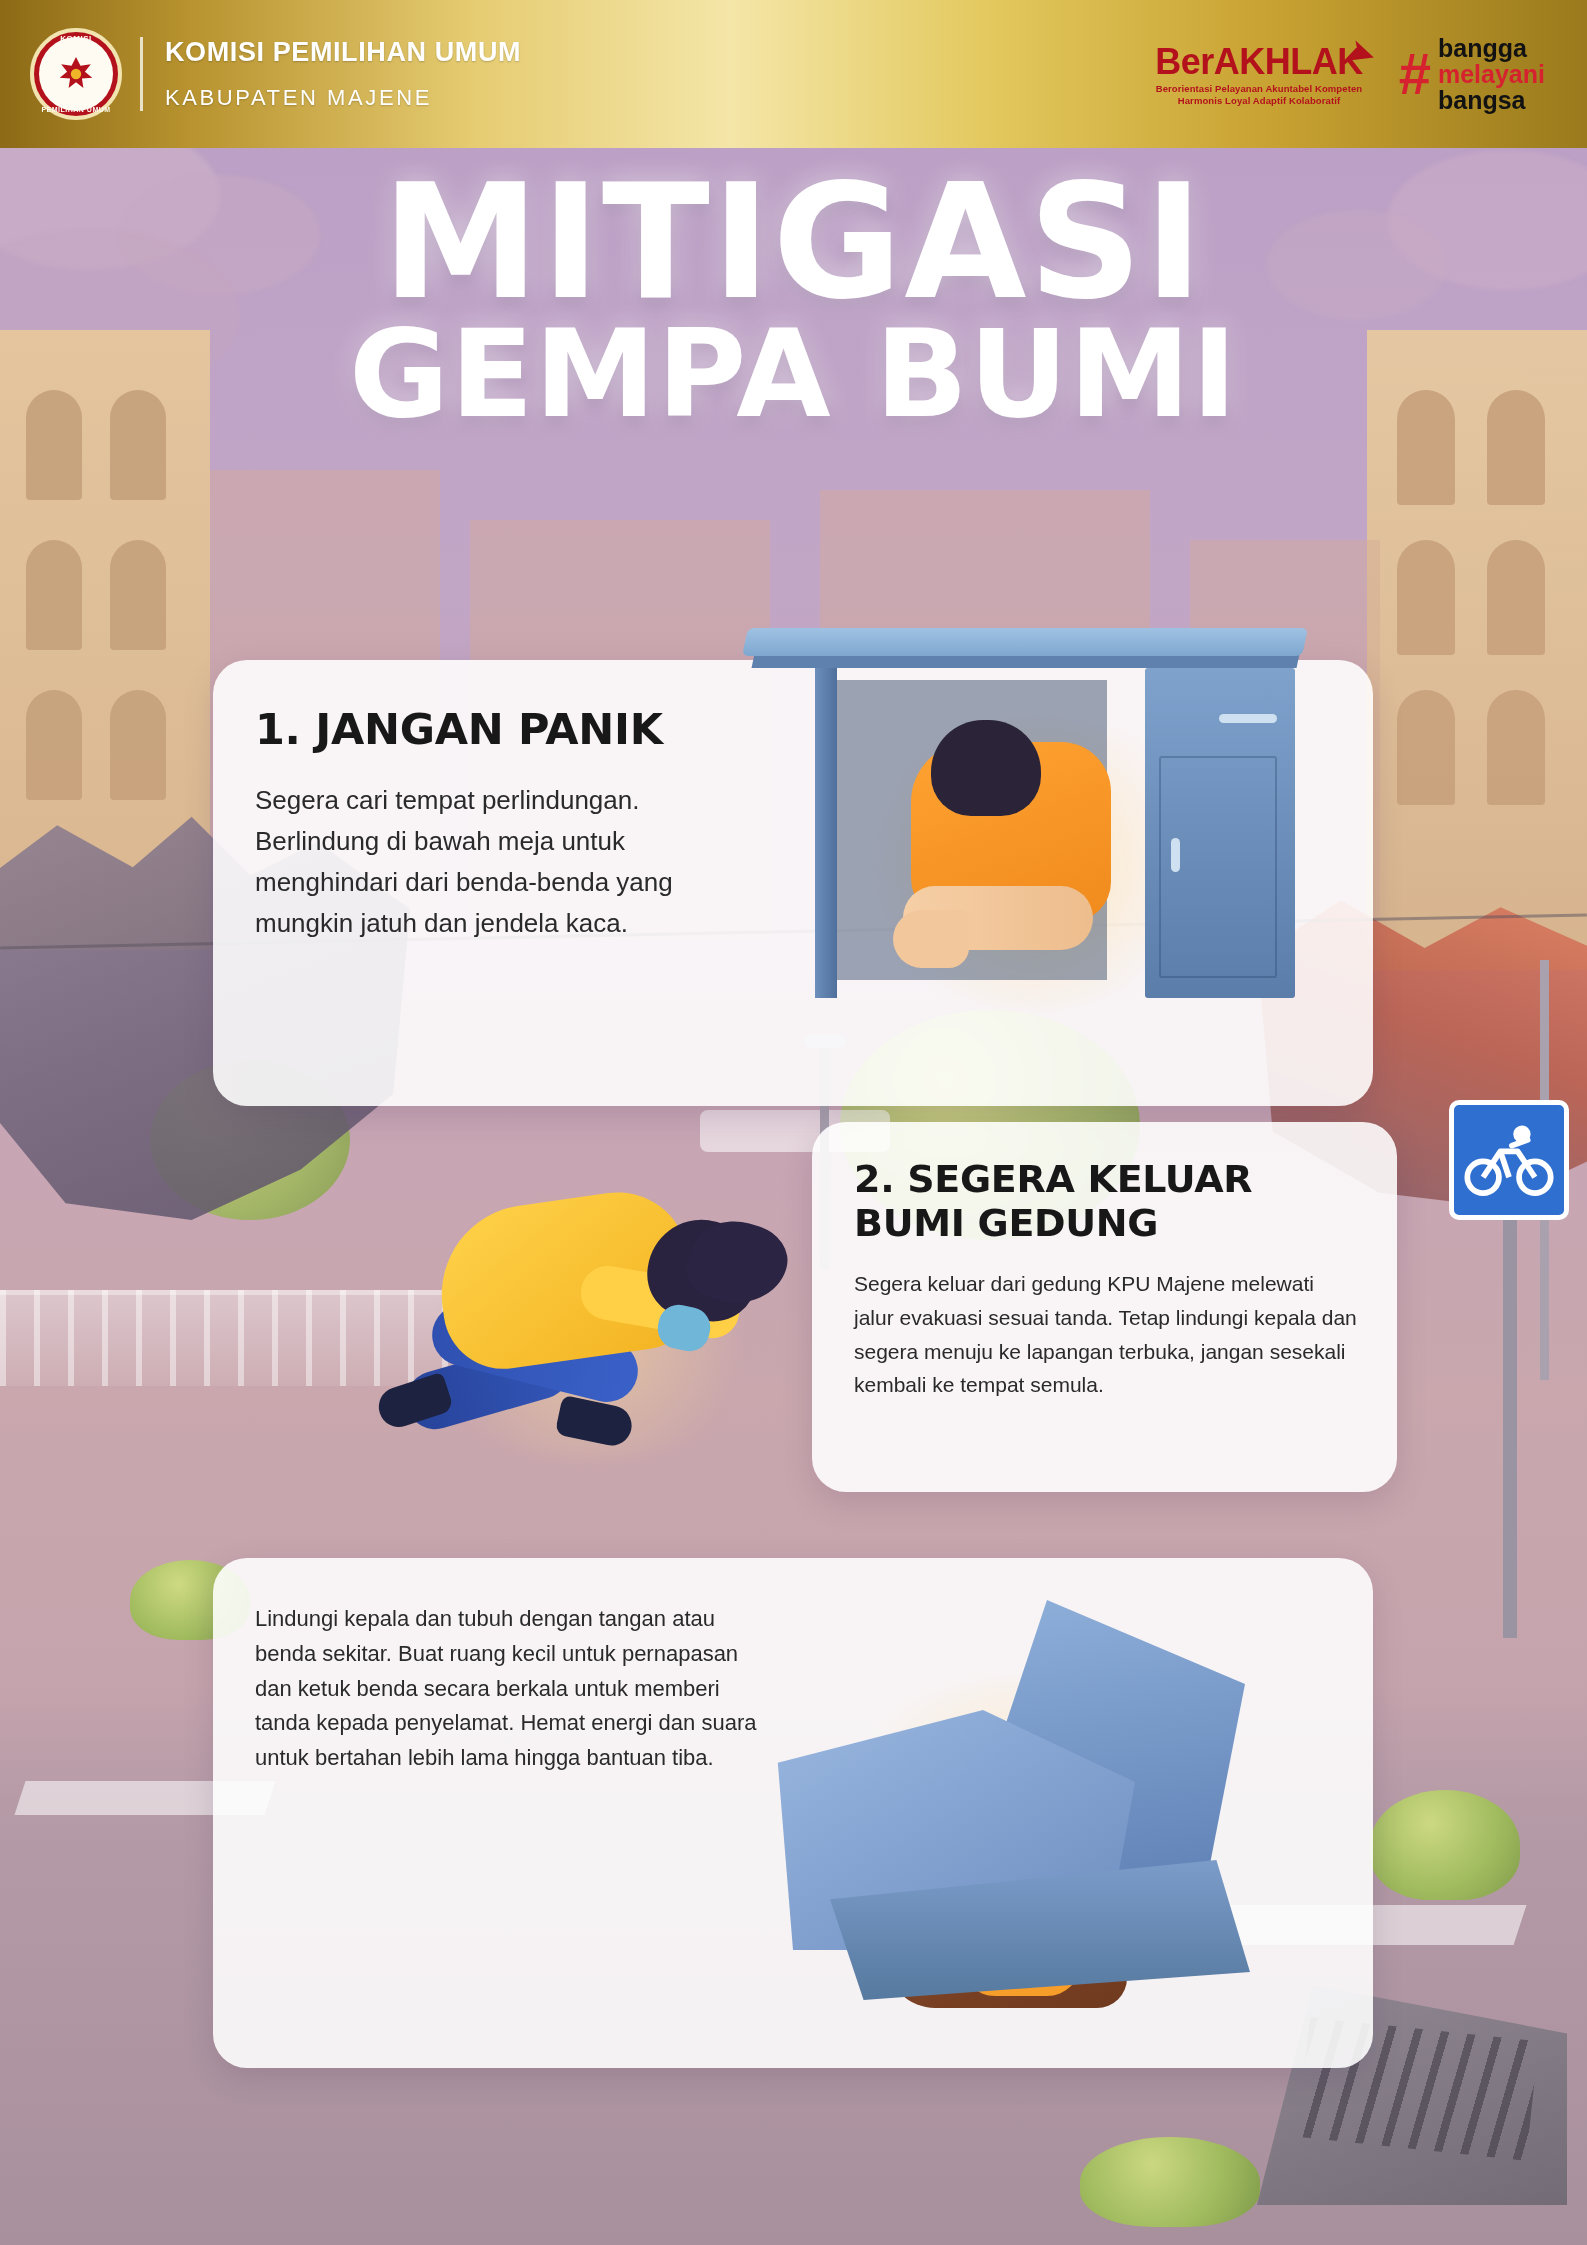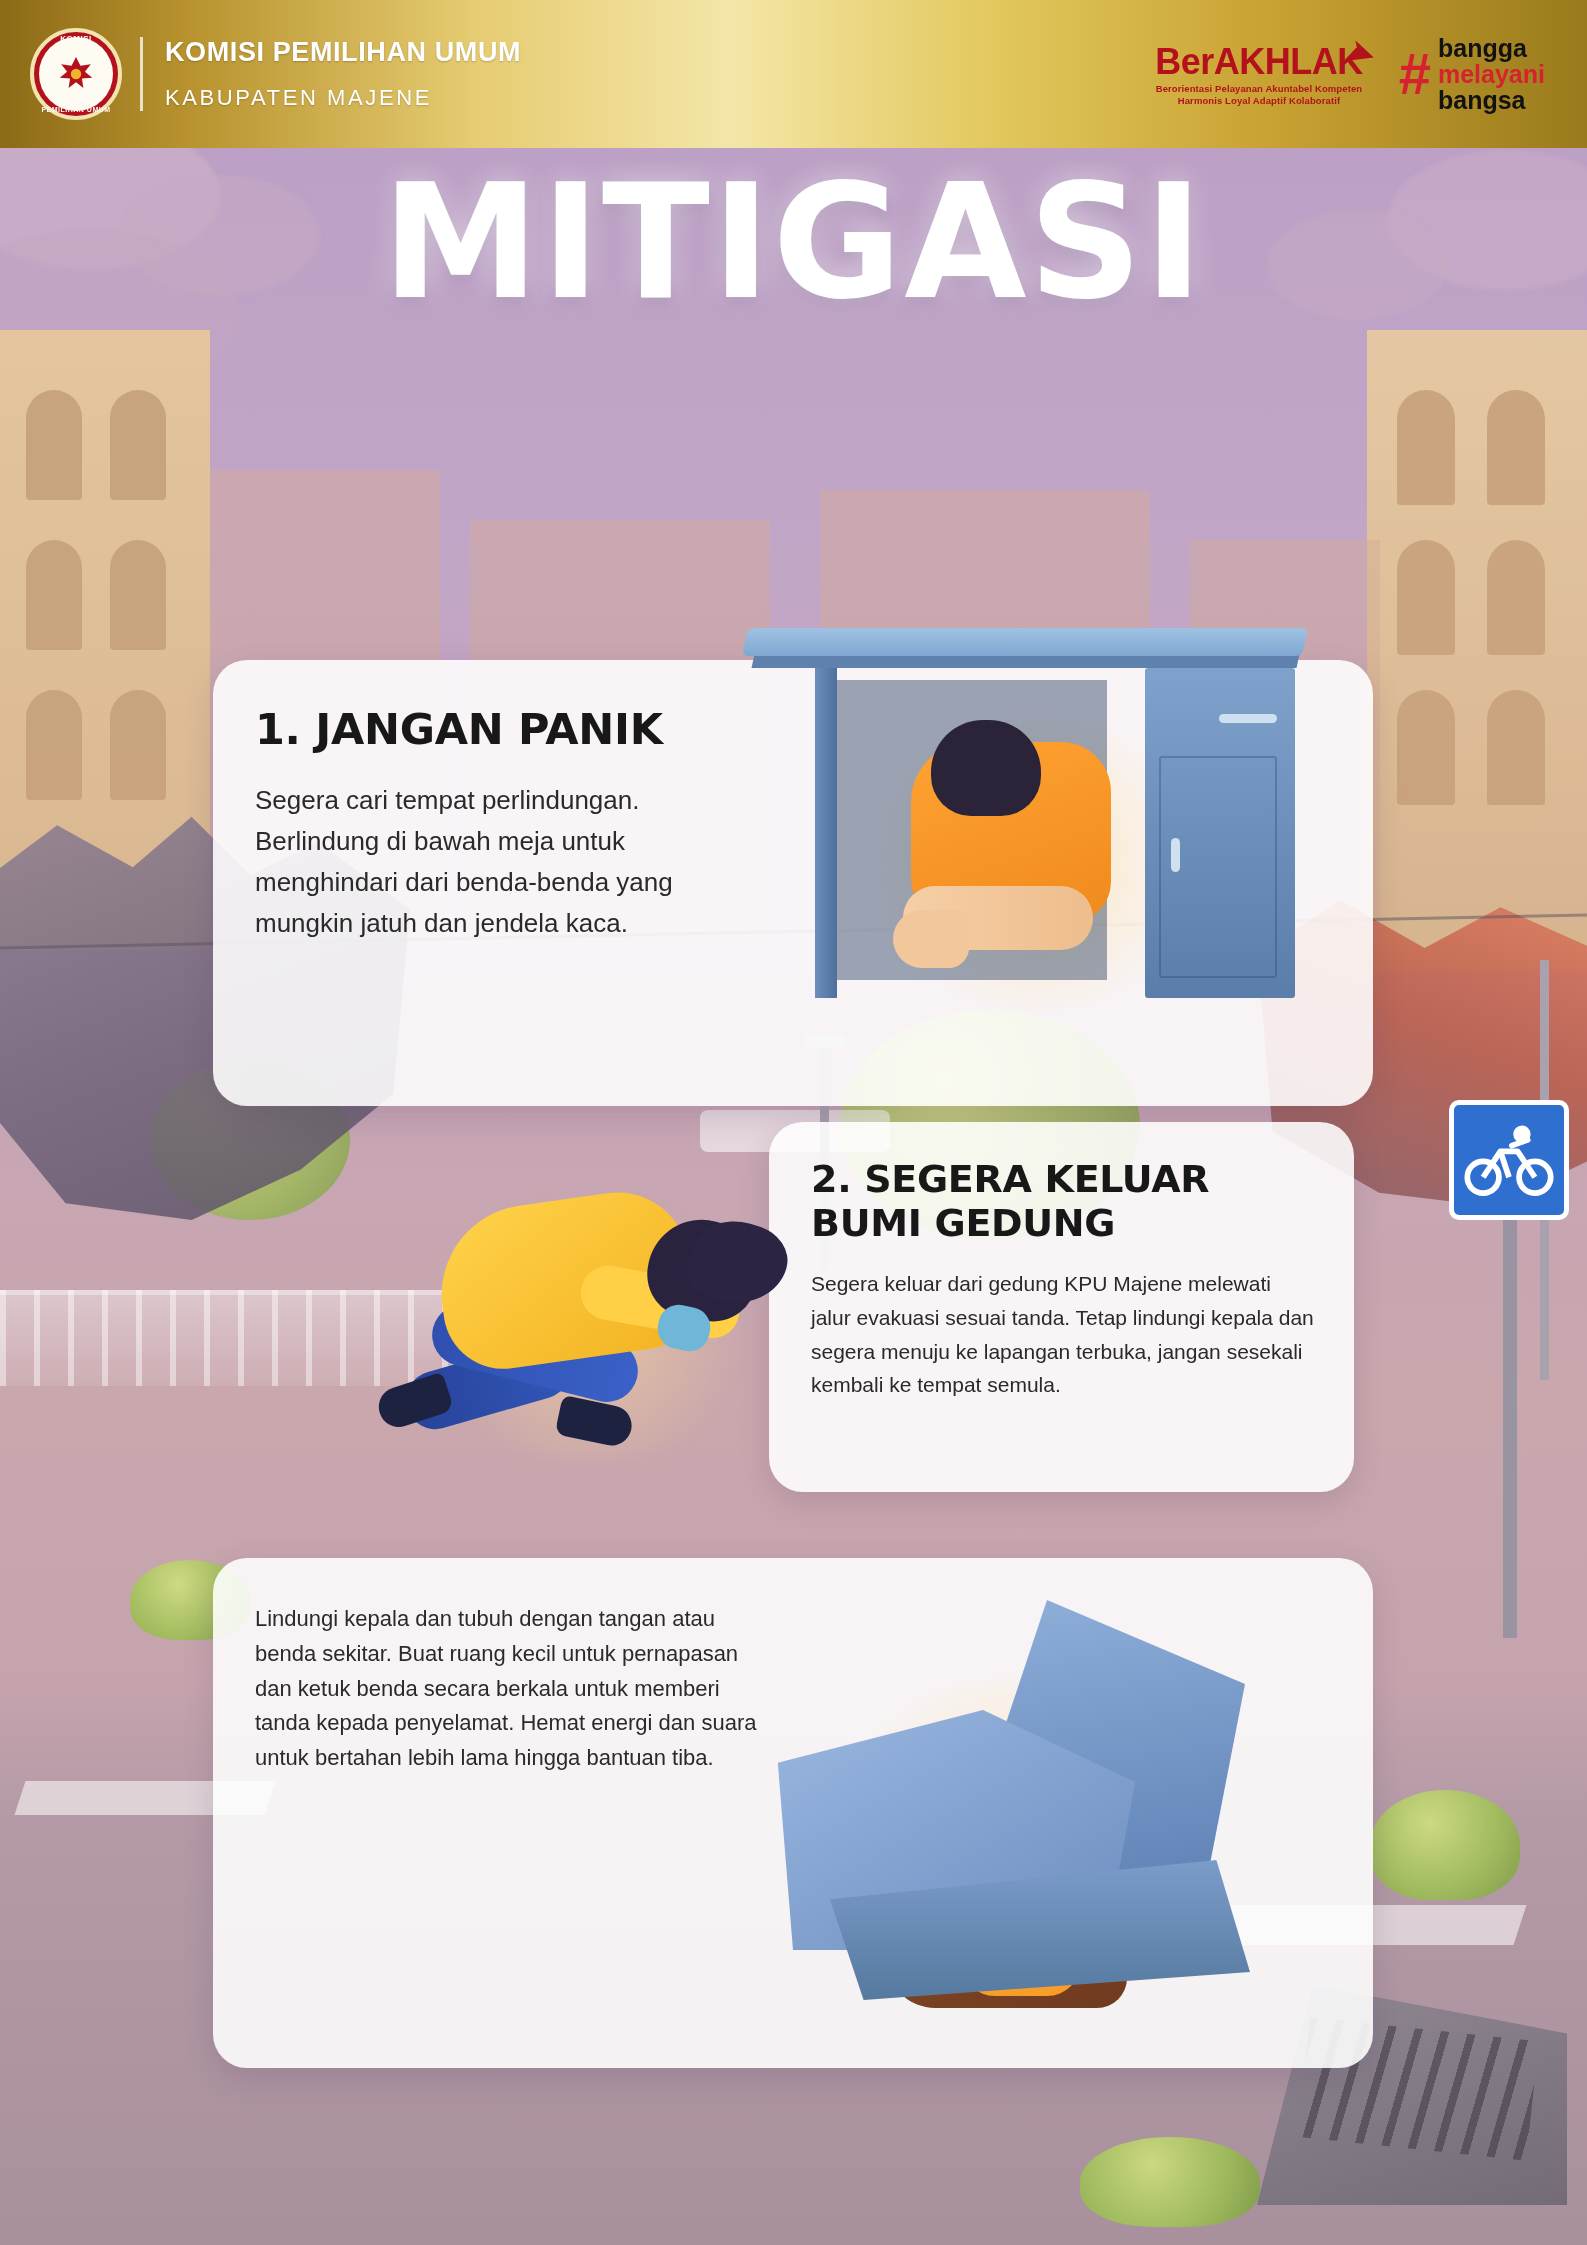--- a/index.html
+++ b/index.html
@@ -345,21 +345,21 @@
   .card p {
     color: #2a2a2a;
     line-height: 1.58;
   }
 
   #card1 { left: 213px; top: 660px; width: 1160px; height: 446px; }
   #card1 .body { padding: 44px 0 0 42px; width: 520px; }
   #card1 h2 { font-size: 43px; margin-bottom: 26px; }
   #card1 p { font-size: 26px; }
 
-  #card2 { left: 769px; top: 1122px; width: 585px; height: 370px; }
+  #card2 { left: 812px; top: 1122px; width: 585px; height: 370px; }
   #card2 .body { padding: 36px 40px 0 42px; }
   #card2 h2 { font-size: 38px; line-height: 1.15; margin-bottom: 22px; }
   #card2 p { font-size: 21px; line-height: 1.6; }
 
   #card3 { left: 213px; top: 1558px; width: 1160px; height: 510px; }
   #card3 .body { padding: 44px 0 0 42px; width: 560px; }
   #card3 h2 { font-size: 43px; margin-bottom: 26px; }
   #card3 p { font-size: 22px; }
 
   
@@ -730,20 +730,21 @@
           <div class="w1">bangga</div>
           <div class="w2">melayani</div>
           <div class="w3">bangsa</div>
         </div>
       </div>
     </div>
   </div>
 
   <div class="title-wrap">
     <div class="title-main">MITIGASI</div>
+    <div class="title-sub">GEMPA BUMI</div>
   </div>
 
   <div class="card" id="card1">
     <div class="body">
       <h2>1. JANGAN PANIK</h2>
       <p>Segera cari tempat perlindungan. Berlindung di bawah meja untuk menghindari dari benda-benda yang mungkin jatuh dan jendela kaca.</p>
     </div>
   </div>
 
   <div class="illus" id="illus-desk">

